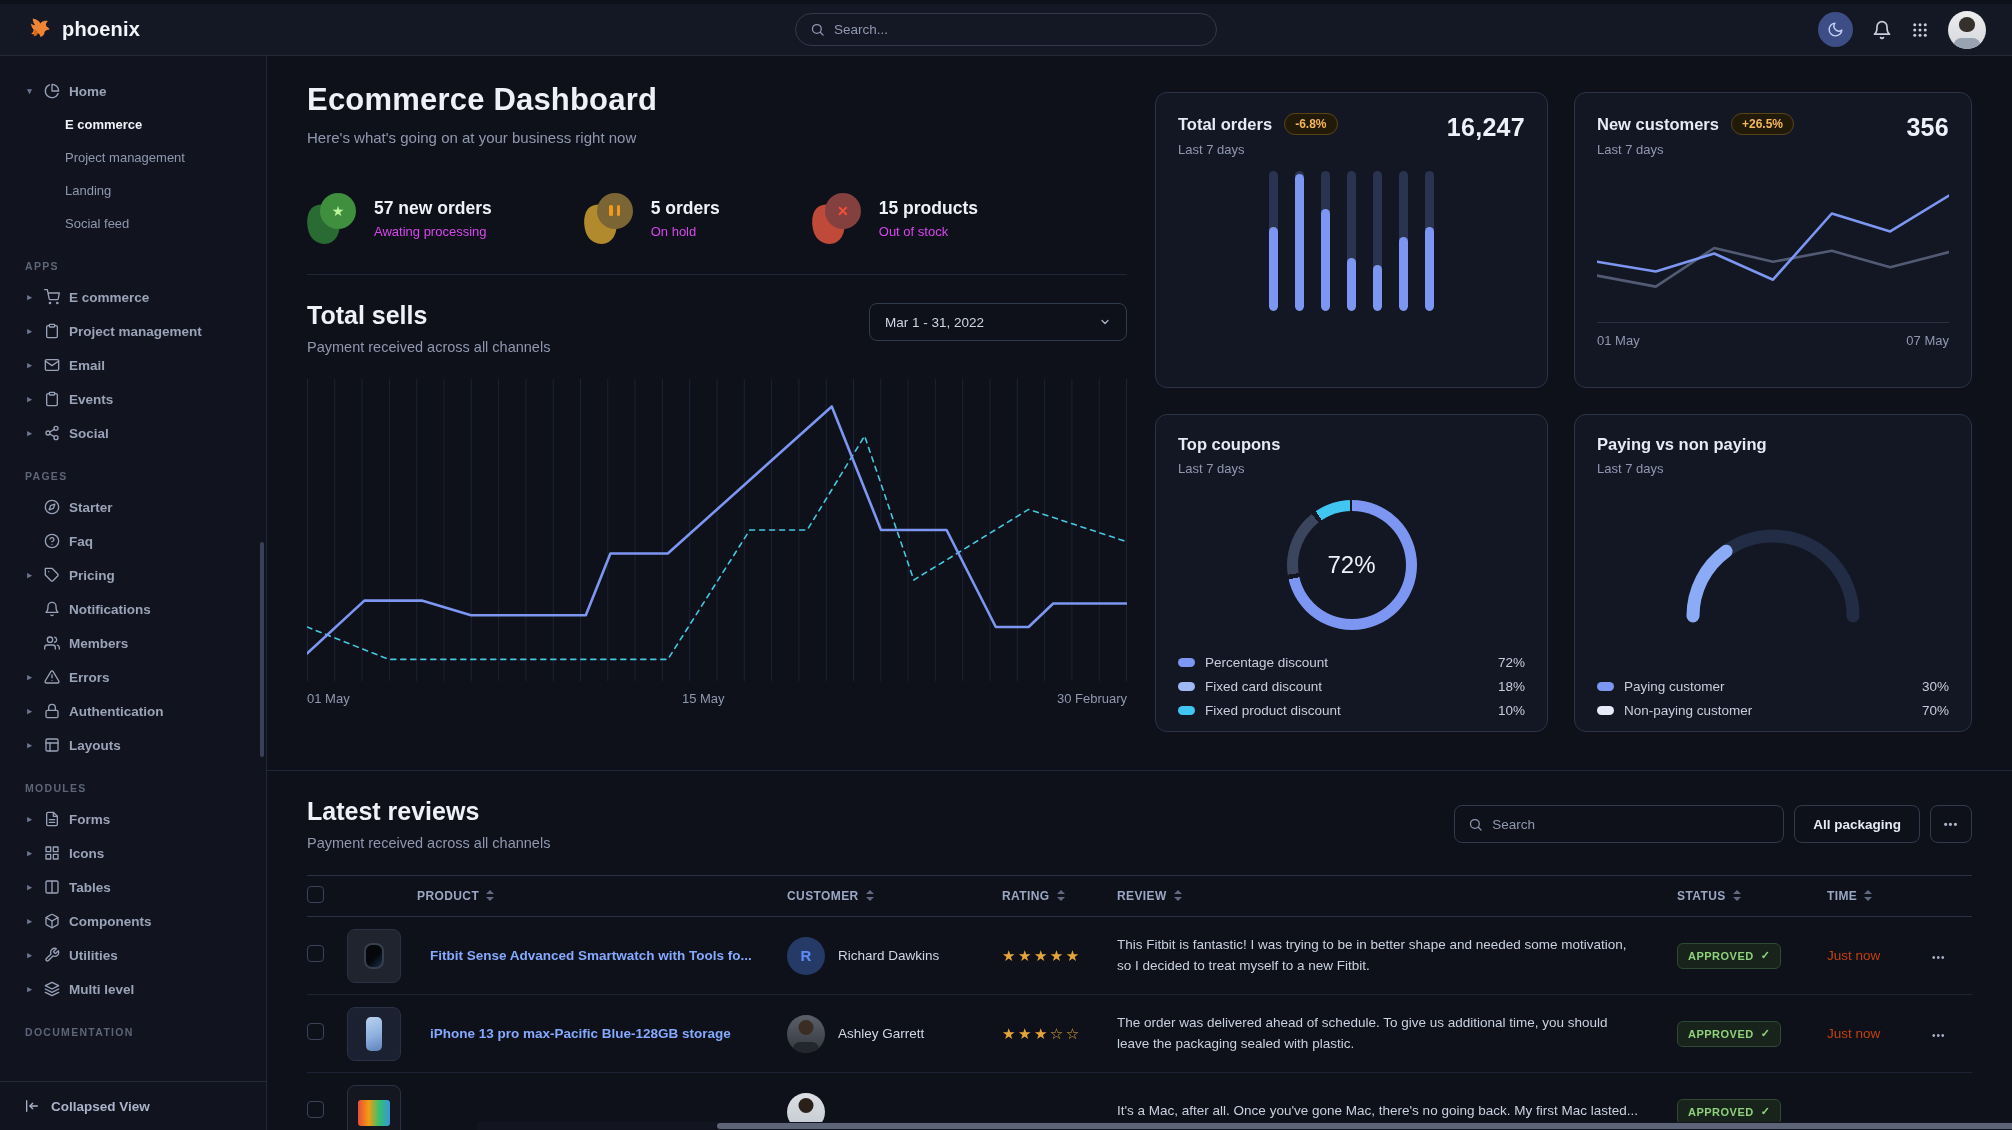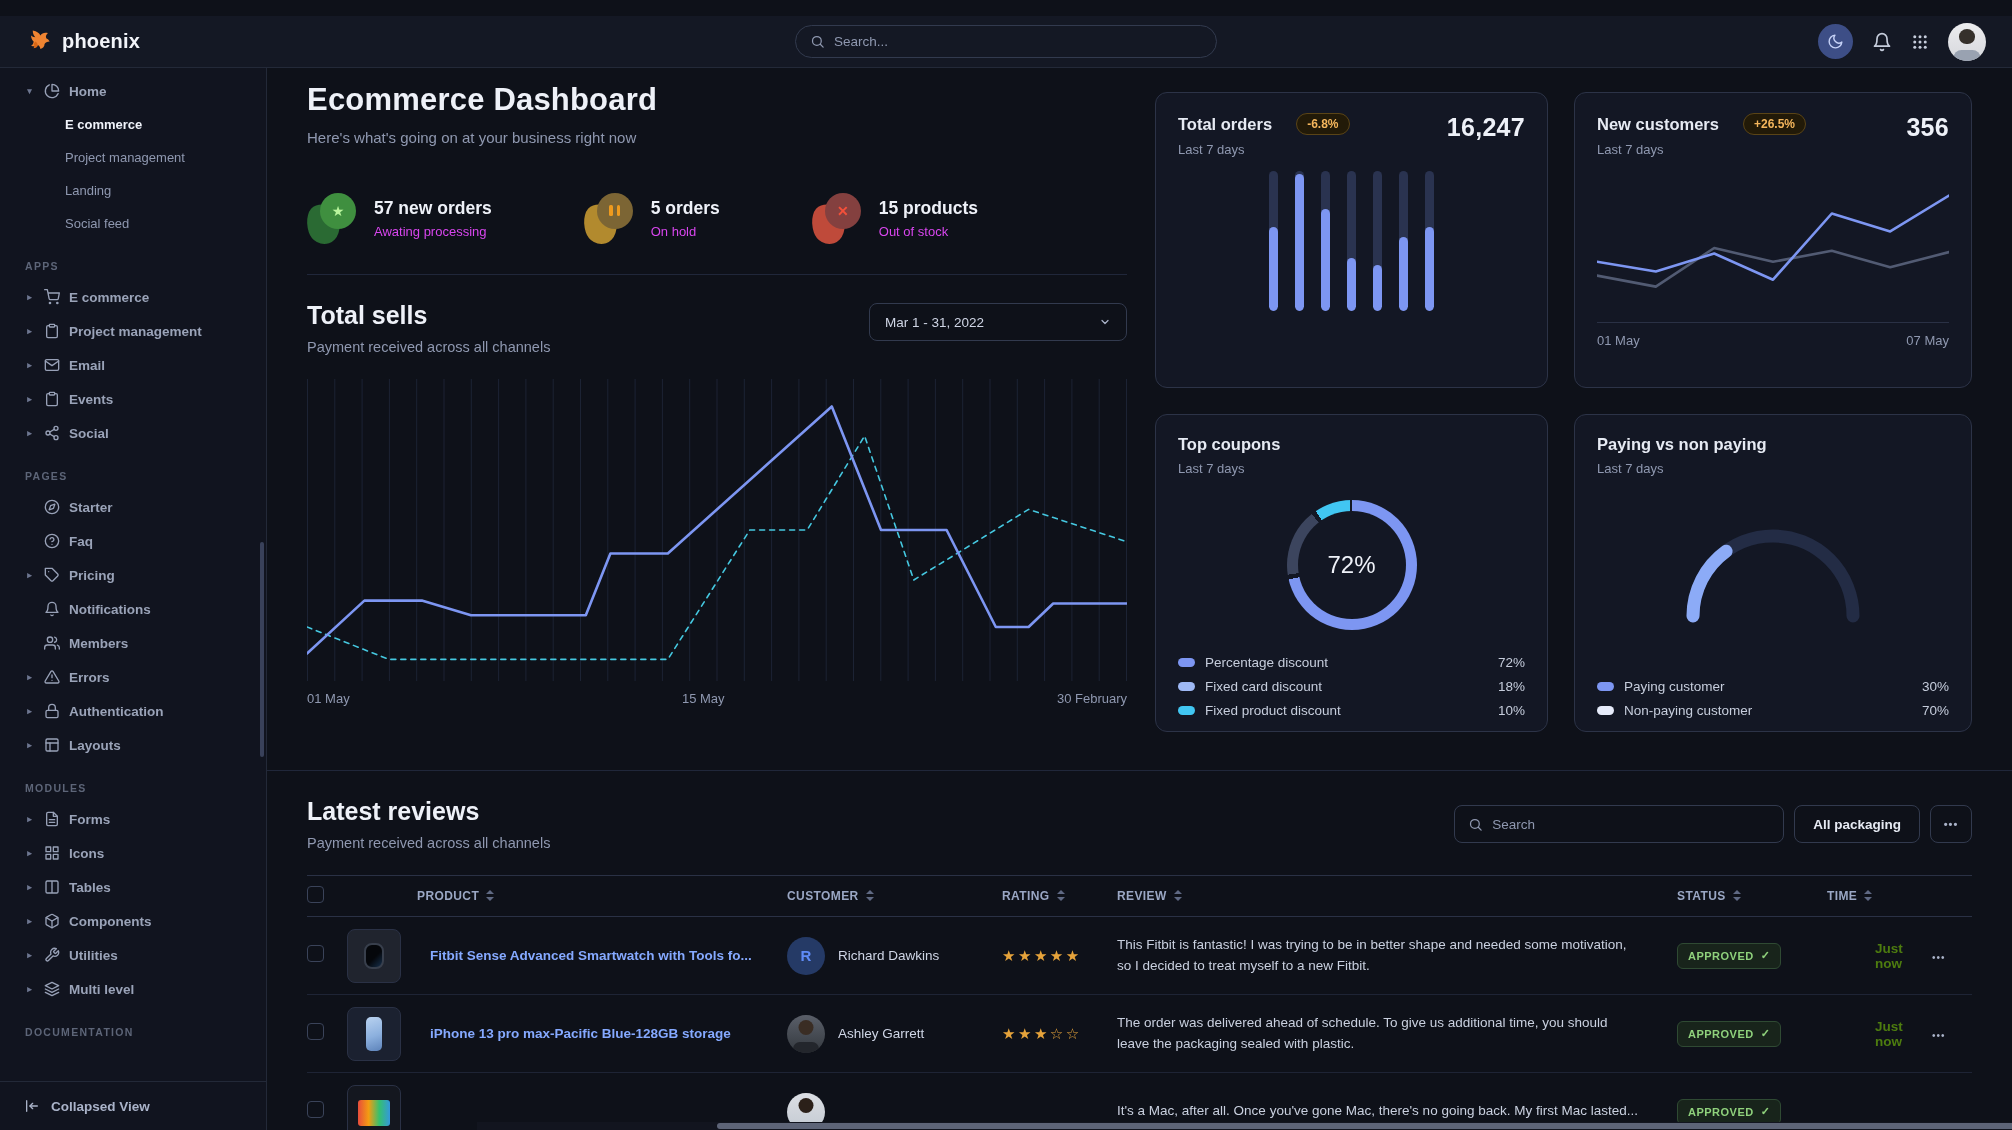--- a/index.html
+++ b/index.html
@@ -2,21 +2,21 @@
 <html><head>
 <meta charset="utf-8">
 <style>
   * { box-sizing: border-box; margin: 0; padding: 0; }
   html,body { background:#090c14; }
   body { font-family:"Liberation Sans", sans-serif; }
   #app { position:relative; width:2012px; height:1130px; overflow:hidden;
          background:#0e1119; color:#e1e5ee; }
 
   
-  .navbar { position:absolute; top:16px; left:0; right:0; height:52px; background:#141824;
+  .navbar { position:absolute; top:4px; left:0; right:0; height:52px; background:#141824;
             border-bottom:1px solid #232938; display:flex; align-items:center; padding:0 26px; z-index:5; }
   .brand { display:flex; align-items:center; gap:9px; }
   .brand svg { width:27px; height:27px; display:block; }
   .brand-name { font-size:20px; font-weight:700; color:#f2f4f9; letter-spacing:.2px; }
   .nav-search { position:absolute; left:50%; transform:translateX(-50%); width:422px; height:33px;
                 border:1px solid #323a4e; border-radius:17px; display:flex; align-items:center;
                 gap:9px; padding:0 14px; color:#8f98b0; background:transparent; }
   .nav-search input { background:transparent; border:none; outline:none; color:#cfd5e5;
                       font-family:inherit; font-size:13.5px; width:100%; }
   .nav-search input::placeholder { color:#8f98b0; }
@@ -97,21 +97,21 @@
   .x-labels { display:flex; justify-content:space-between; width:820px; margin-top:10px;
               font-size:13px; color:#8f98b0; }
 
   
   .right-col { flex:1; display:grid; grid-template-columns:1fr 1fr; gap:26px; align-content:start;
                margin-top:14px; }
   .card { background:#131724; border:1px solid #2c3347; border-radius:12px; padding:20px 22px;
           position:relative; height:296px; }
   .card.tall { height:318px; }
   .card-head { display:flex; justify-content:space-between; align-items:flex-start; }
-  .t-row { display:flex; align-items:center; gap:24px; }
+  .t-row { display:flex; align-items:center; gap:12px; }
   .c-title { font-size:16.5px; font-weight:700; color:#e6eaf3; }
   .badge-pill { font-size:12px; font-weight:700; padding:3px 10px; border-radius:12px;
                 border:1px solid #5a4416; background:#221a08; color:#f5b65c; }
   .c-period { font-size:13px; color:#8f98b0; margin-top:7px; }
   .c-value { font-size:25px; font-weight:800; color:#eef1f8; letter-spacing:.3px; }
 
   .bars { display:flex; gap:17px; justify-content:center; align-items:flex-end; height:140px;
           margin-top:14px; }
   .bar { width:9px; height:100%; background:#2a3350; border-radius:5px; position:relative; overflow:hidden; }
   .bar i { position:absolute; left:0; right:0; bottom:0; background:#7d96f2; border-radius:5px; display:block; }
@@ -187,21 +187,21 @@
                 width:26px; height:15px; border-radius:7px 7px 0 0; background:#23262c; }
   .cav.photo-b { background:linear-gradient(#dcdfe4,#c3c9d2); }
   .cav.photo-b::before { content:""; position:absolute; top:5px; left:50%; transform:translateX(-50%);
                 width:15px; height:15px; border-radius:50%; background:#2b2019; }
   .cname { font-size:13.5px; color:#cfd6e6; }
   .stars { color:#e5a33b; font-size:15px; letter-spacing:2.5px; white-space:nowrap; }
   .c-rev { font-size:13.5px; color:#c9d0df; line-height:1.55; padding-right:36px; }
   .status-badge { display:inline-flex; gap:7px; align-items:center; font-size:11px; font-weight:800;
                   letter-spacing:.5px; color:#8fd17c; background:#18241b; border:1px solid #2f4a33;
                   border-radius:6px; padding:5.5px 10px; }
-  .c-time { font-size:13.5px; font-weight:700; color:#4d7c0f;margin-left:48px; }
+  .c-time { font-size:13.5px; font-weight:400; color:#c2410c; }
   .row-dots { color:#aab3c9; font-size:10px; letter-spacing:1px; cursor:pointer; }
 
   
   .hscroll-track { position:absolute; left:210px; right:0; bottom:0; height:8px; background:#12151f; }
   .hscroll-thumb { position:absolute; left:240px; bottom:1px; width:1300px; height:6px;
                    border-radius:3px; background:rgba(154,166,192,.55); cursor:pointer; }
 </style>
 </head>
 <body>
 

